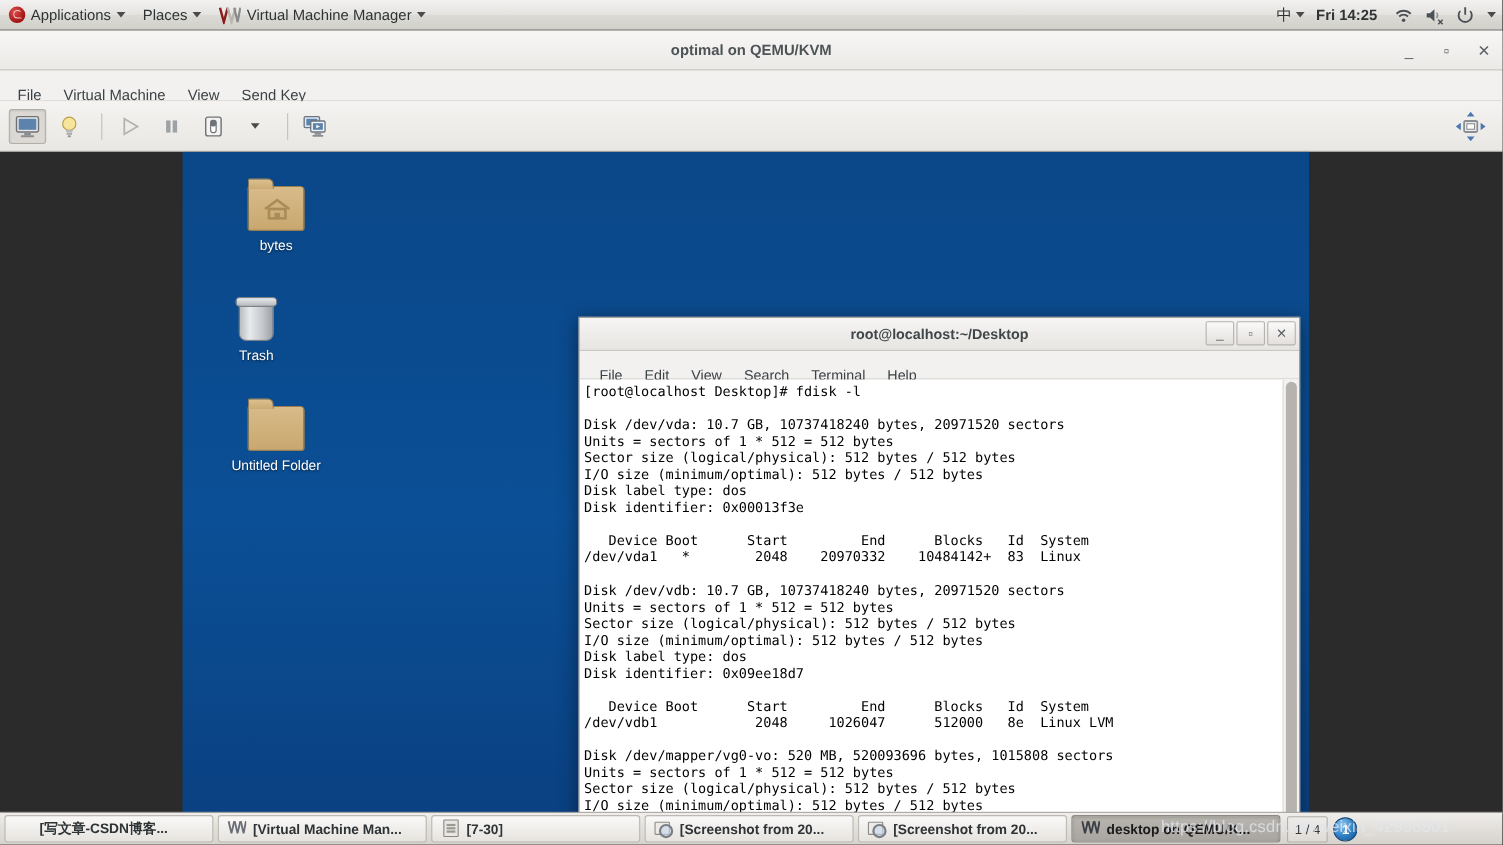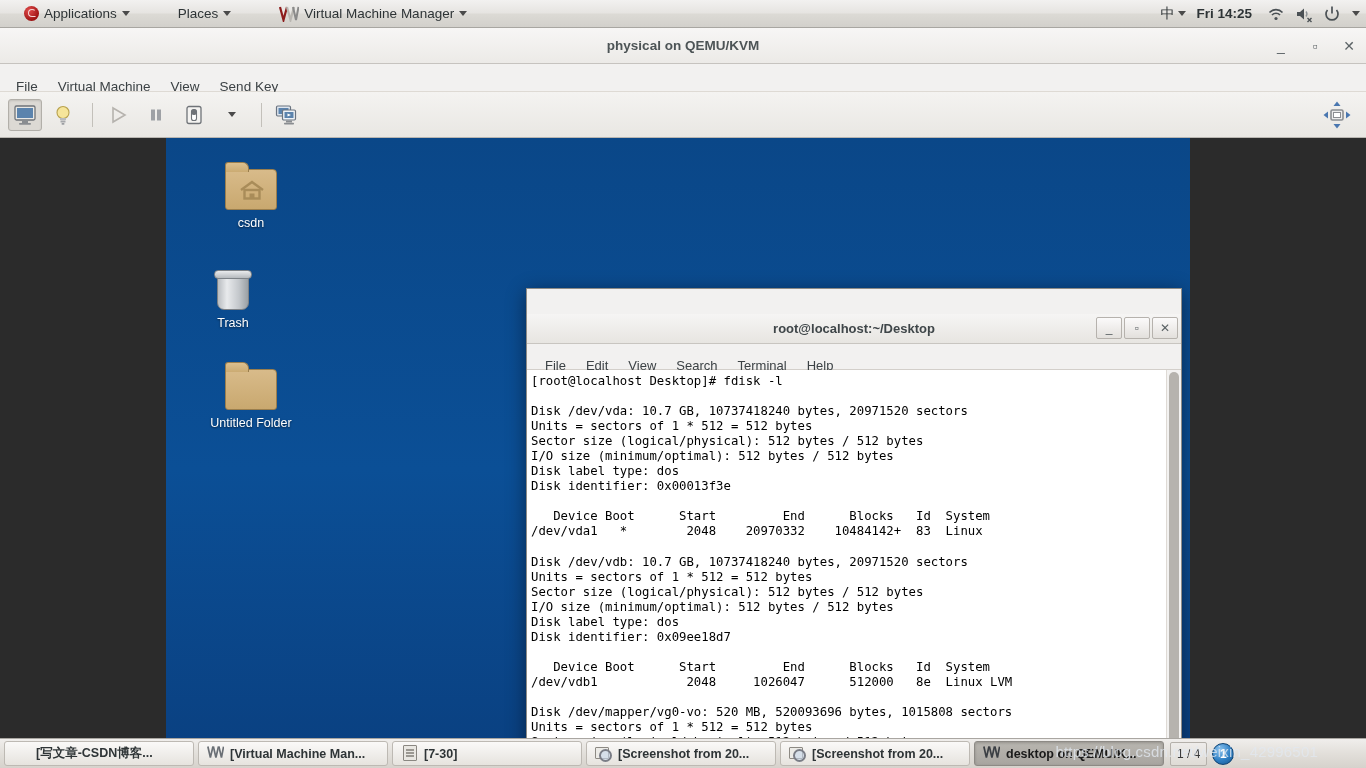--- a/index.html
+++ b/index.html
@@ -16,21 +16,21 @@
     position: absolute; left: 0; top: 0; width: 1366px; height: 28px;
     background: linear-gradient(to bottom, #f2f1f0 0%, #e6e4e1 48%, #dcdad5 52%, #d2d0cb 100%);
     border-bottom: 1px solid #a8a6a1;
     display: flex; align-items: center;
     font-size: 13.5px; color: #2e3436;
   }
   .panel-left { display: flex; align-items: center; height: 100%; }
   .panel-right { display: flex; align-items: center; height: 100%; margin-left: auto; padding-right: 6px; }
   .panel-item {
     display: flex; align-items: center; gap: 5px;
-    padding: 0 24px; height: 100%; cursor: default; white-space: nowrap;
+    padding: 0 8px; height: 100%; cursor: default; white-space: nowrap;
   }
   .caret-down {
     width: 0; height: 0; border-left: 4px solid transparent; border-right: 4px solid transparent;
     border-top: 5px solid #4a4a4a; display: inline-block;
   }
   .fedora-logo {
     width: 15px; height: 15px; border-radius: 50%;
     background: radial-gradient(circle at 35% 30%, #e04b4b, #9b1010 75%);
     position: relative;
   }
@@ -139,21 +139,21 @@
     position: absolute; left: 360px; top: 150px; width: 656px; height: 542px;
     box-shadow: 0 4px 18px rgba(0,0,0,.45);
     display: flex; flex-direction: column;
     background: #f2f1f0;
     border: 1px solid #8e8b86;
   }
   .term-title {
     height: 30px; position: relative;
     background: linear-gradient(to bottom, #f6f5f4 0%, #e7e5e1 100%);
     border-bottom: 1px solid #c8c5c0;
-    display: flex; align-items: center; justify-content: center; margin-top: 25px;
+    display: flex; align-items: center; justify-content: center;
   }
   .term-title-text { font-size: 13px; font-weight: bold; color: #3f4649; }
   .term-winbtns { position: absolute; right: 3px; top: 3px; display: flex; gap: 2px; }
   .twb {
     width: 26px; height: 22px; display: flex; align-items: center; justify-content: center;
     font-size: 12px; color: #5a6164; cursor: default;
     background: linear-gradient(to bottom, #fbfafa, #e3e0dc);
     border: 1px solid #b6b2ad; border-radius: 2px;
   }
   .term-menubar {
@@ -300,21 +300,21 @@
         </svg>
       </span>
 
       <span class="caret-down" style="margin-left:6px;"></span>
     </div>
   </div>
 
   <div class="vmwin">
 
     <div class="vmwin-titlebar">
-      <span class="vmwin-title">physical on QEMU/KVM</span>
+      <span class="vmwin-title">optimal on QEMU/KVM</span>
       <div class="win-btns">
         <span class="win-btn">_</span>
         <span class="win-btn">▫</span>
         <span class="win-btn">✕</span>
       </div>
     </div>
 
     <div class="vmwin-menubar">
       <span class="menu-entry">File</span>
       <span class="menu-entry">Virtual Machine</span>
@@ -392,21 +392,21 @@
         <div class="dicon" style="left:26px; top:18px;">
           <div class="glyph">
             <div class="folder">
               <svg class="home-mark" viewBox="0 0 26 22">
                 <path d="M2 11 L13 3 L24 11" fill="none" stroke="#a98c59" stroke-width="2.4"></path>
                 <rect x="5.5" y="11" width="15" height="8.5" fill="none" stroke="#a98c59" stroke-width="2.4"></rect>
                 <rect x="10.5" y="14.5" width="5" height="5" fill="#a98c59"></rect>
               </svg>
             </div>
           </div>
-          <div>csdn</div>
+          <div>bytes</div>
         </div>
 
         <div class="dicon" style="left:8px; top:118px;">
           <div class="glyph">
             <div class="trash">
               <div class="trash-body"></div>
               <div class="trash-lid"></div>
             </div>
           </div>
           <div>Trash</div>

